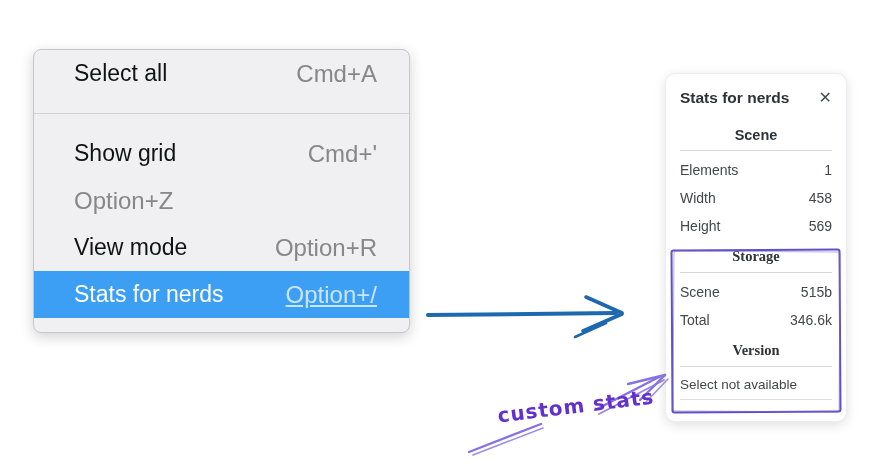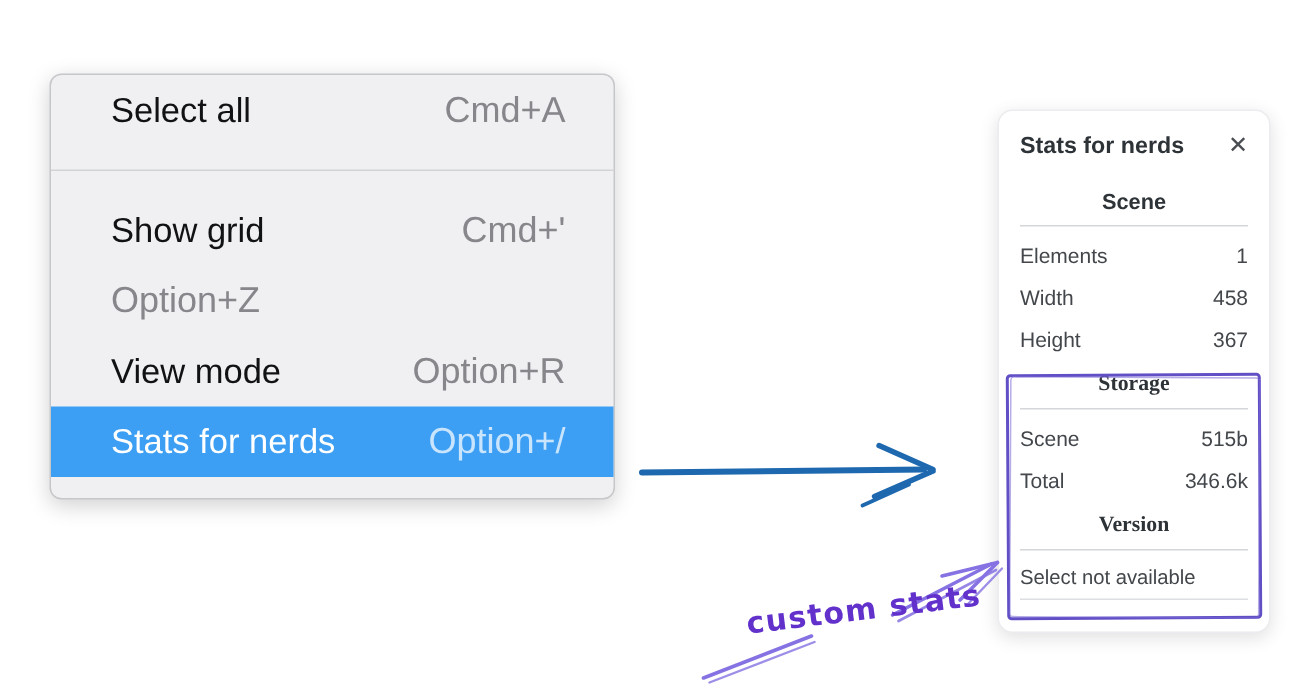--- a/index.html
+++ b/index.html
@@ -16,21 +16,21 @@
   }
   .menu-item{
     height:47px;display:flex;align-items:center;
     padding:0 32px 0 40px;box-sizing:border-box;
     font-size:23px;color:#111214;cursor:default;
   }
   .menu-item .mi-label{flex:1;white-space:nowrap;}
   .menu-item .mi-shortcut{color:#86868b;font-size:24px;white-space:nowrap;}
   .menu-sep{height:1px;background:#d2d3d6;margin:16px 0 16px 0;}
   .menu-item.highlighted{background:#3d9ff4;color:#ffffff;}
-  .menu-item.highlighted .mi-shortcut{color:#c9e5fd;}
+  .menu-item.highlighted .mi-shortcut{color:#c9e5fd;text-decoration:underline;}
 
   
   .blue-arrow{position:absolute;left:420px;top:285px;width:215px;height:62px;}
 
   
   .panel{
     position:absolute;left:665px;top:73px;width:182px;height:349px;box-sizing:border-box;
     background:#ffffff;border:1px solid #ececf0;border-radius:10px;
     box-shadow:0 3px 12px rgba(0,0,0,0.12);
     padding:13px 14px 8px 14px;
@@ -121,21 +121,21 @@
   <div class="stat-row">
     <span class="stat-label">Elements</span>
     <span class="stat-value">1</span>
   </div>
   <div class="stat-row">
     <span class="stat-label">Width</span>
     <span class="stat-value">458</span>
   </div>
   <div class="stat-row">
     <span class="stat-label">Height</span>
-    <span class="stat-value">367</span>
+    <span class="stat-value">569</span>
   </div>
 
   <div class="sec-header mid">Storage</div>
   <hr class="sec-hr">
   <div class="stat-row">
     <span class="stat-label">Scene</span>
     <span class="stat-value">515b</span>
   </div>
   <div class="stat-row">
     <span class="stat-label">Total</span>

